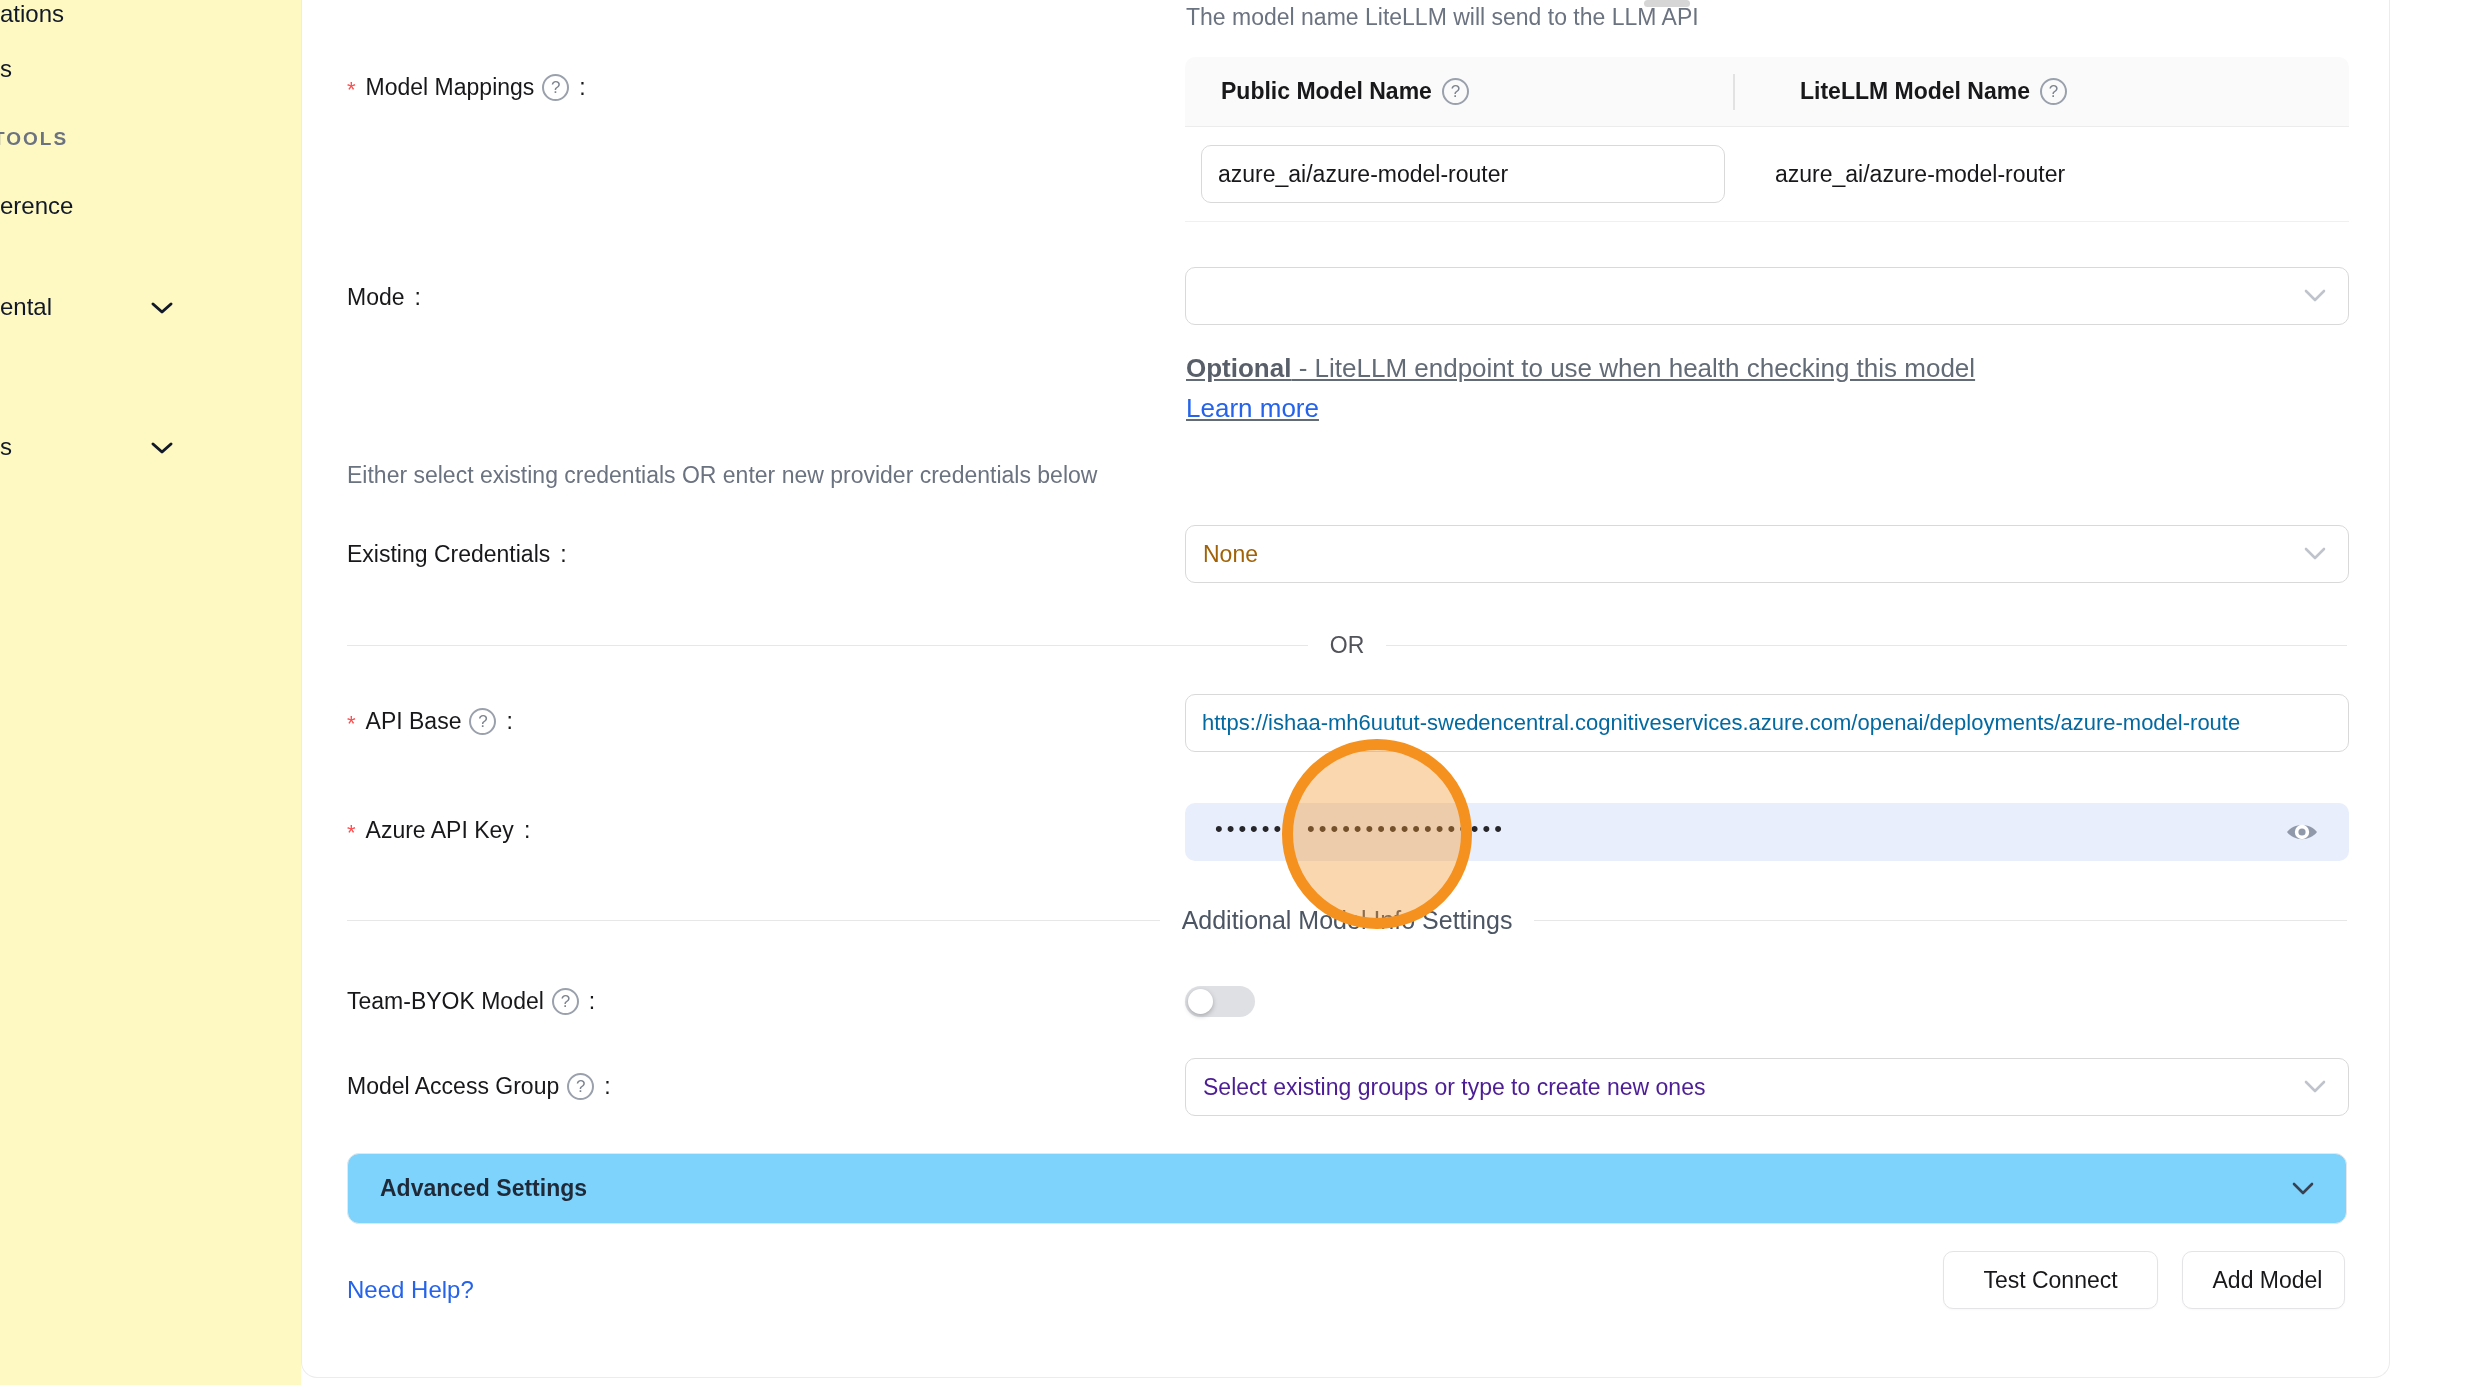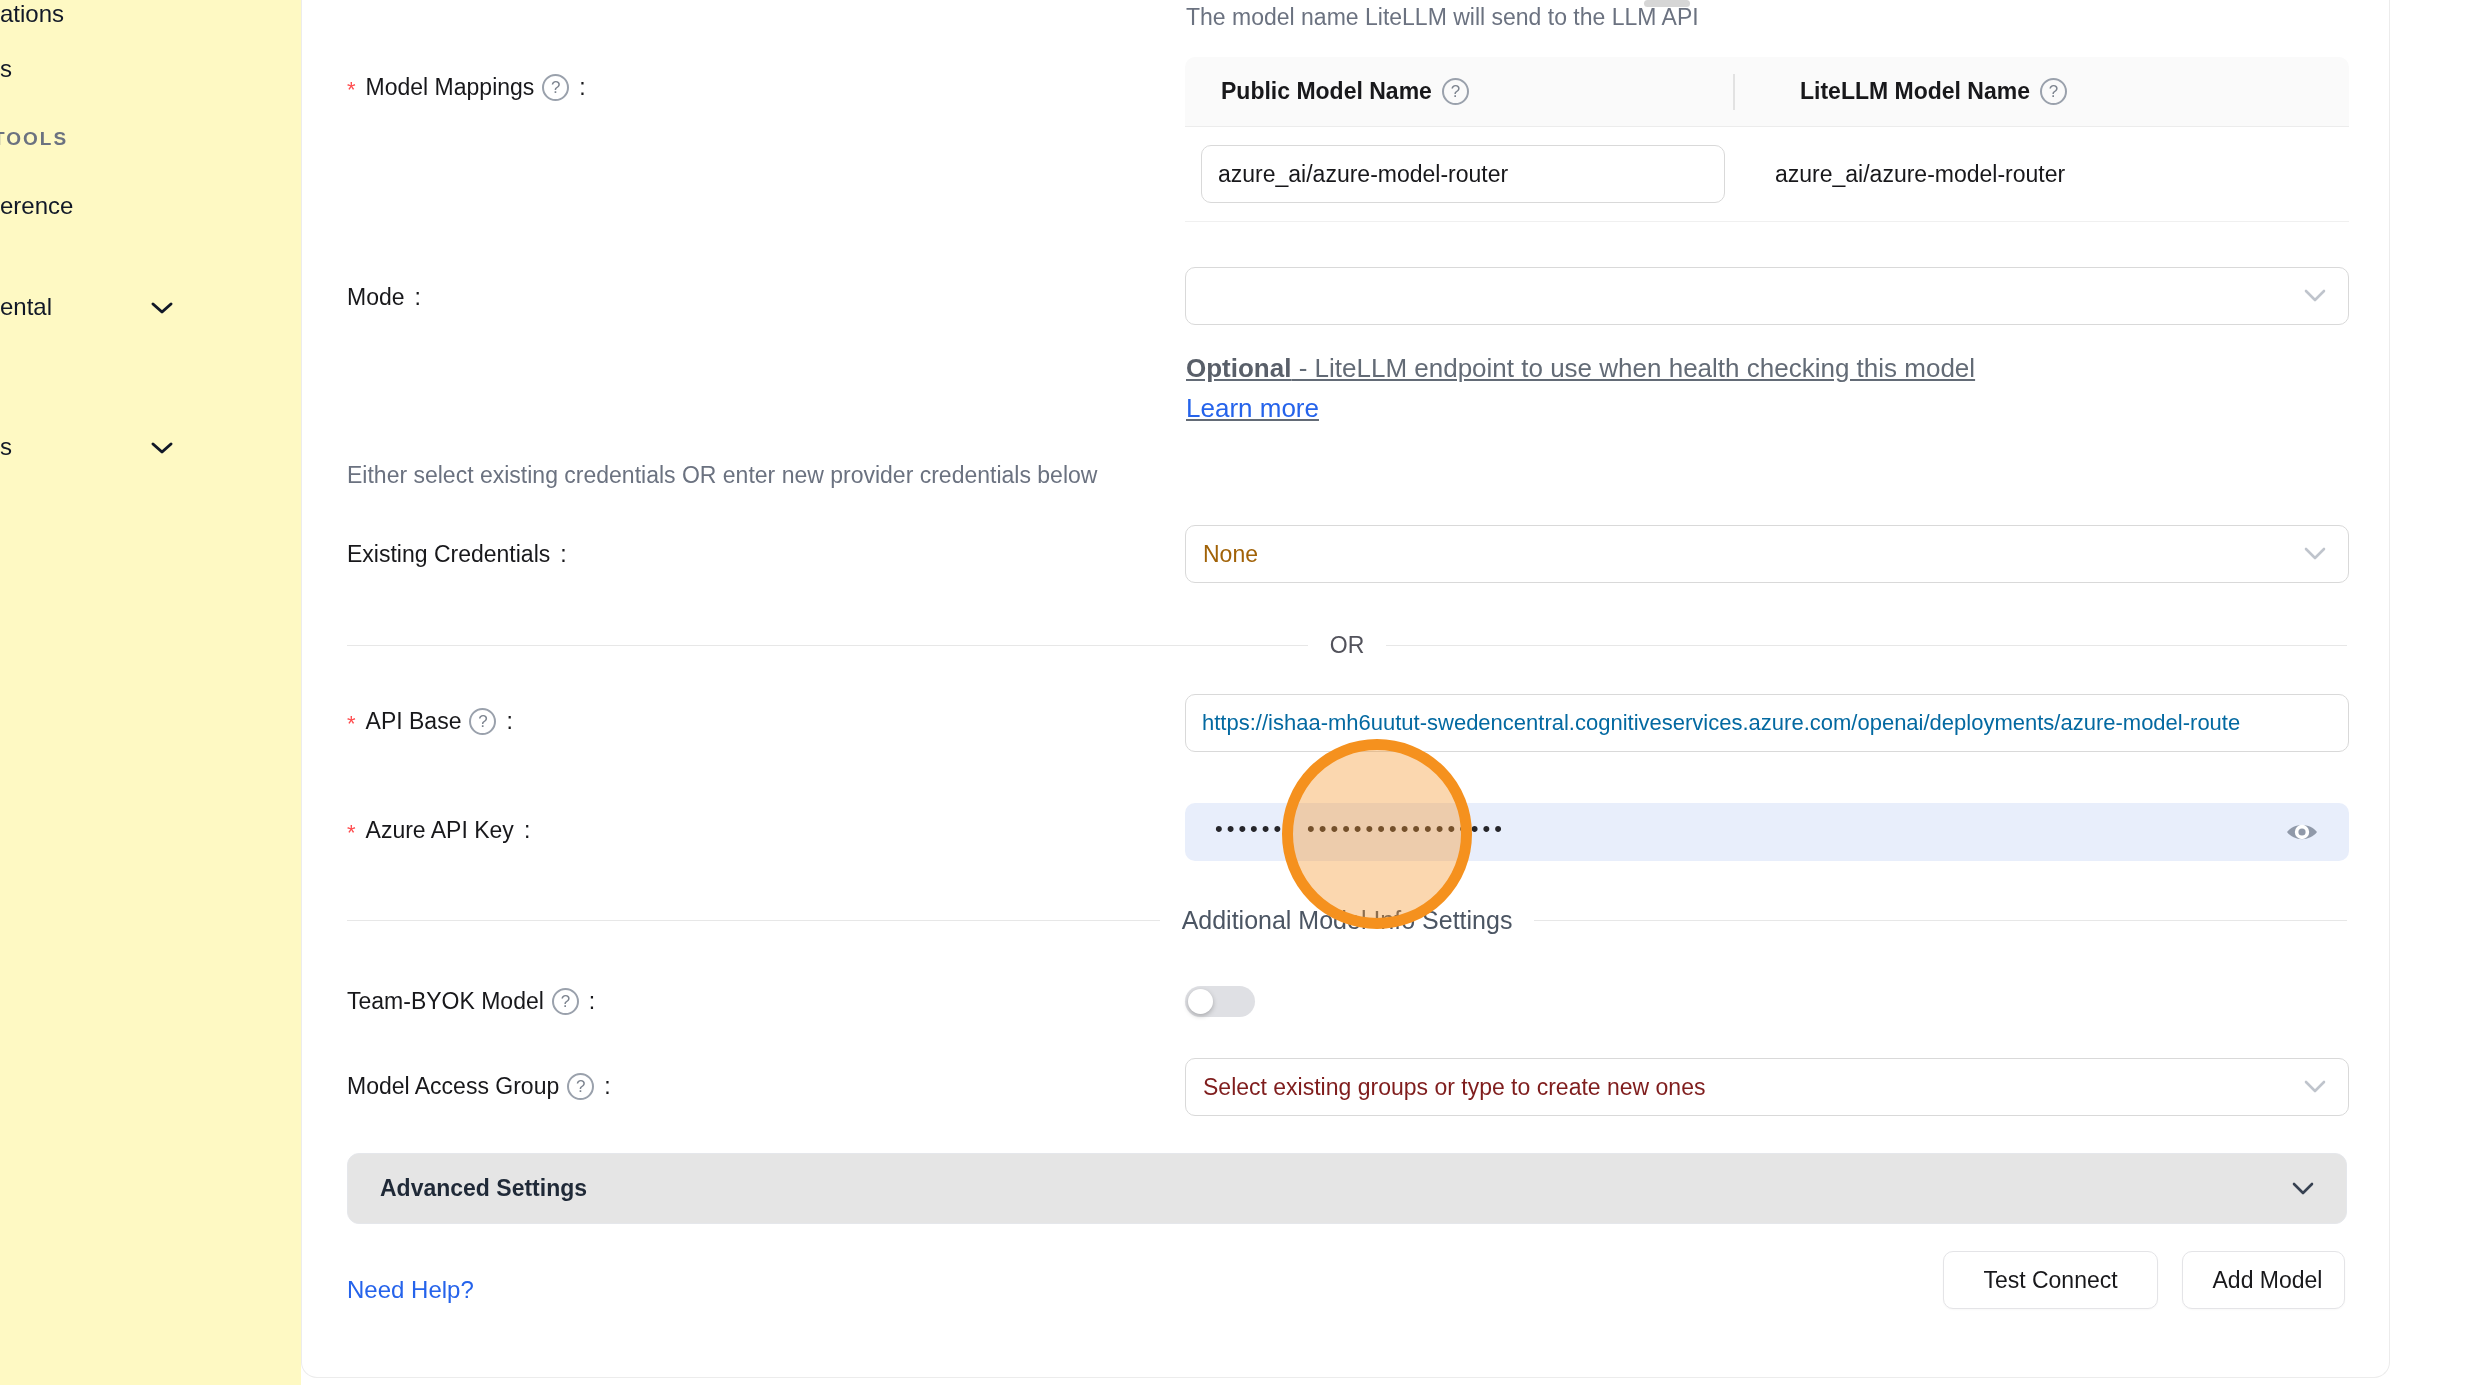--- a/index.html
+++ b/index.html
@@ -41,21 +41,21 @@
   .mm-body .cell2 { padding-left: 42px; font-size: 23px; color: #18181b; }
 
   .text-input { height: 58px; border: 1px solid #d9d9d9; border-radius: 10px; background: #fff;
     font-size: 23px; color: #18181b; padding: 0 16px; font-family: "Liberation Sans", sans-serif; outline: none; }
   .mm-input { width: 524px; }
 
   .select-box { position: absolute; left: 883px; width: 1164px; height: 58px;
     border: 1px solid #d9d9d9; border-radius: 10px; background: #fff;
     display: flex; align-items: center; padding: 0 22px 0 17px; font-size: 23px; }
   .select-box .val { flex: 1; color: #a16207; }
-  .select-box .ph { flex: 1; color: #7f1d1d; }
+  .select-box .ph { flex: 1; color: #4c1d95; }
   .chev { width: 22px; height: 14px; flex: none; }
 
   .help-p { position: absolute; left: 884px; top: 348px; width: 840px; font-size: 26px;
     line-height: 40px; color: #636b76; text-decoration: underline; }
   .help-p b { color: #595f69; }
   a.link { color: #2563eb; text-decoration: none; cursor: pointer; }
 
   .gray-note { position: absolute; font-size: 23px; color: #6b7280; white-space: nowrap; }
 
   .divider { position: absolute; left: 45px; width: 2000px; display: flex; align-items: center; }
@@ -68,21 +68,21 @@
     background: #e8eefb; border-radius: 10px; display: flex; align-items: center; padding: 0 30px; }
   .dots { font-size: 22px; letter-spacing: 4px; color: #26262b; flex: 1; white-space: nowrap;
     overflow: hidden; position: relative; top: -3px; }
 
   .toggle { position: absolute; left: 883px; top: 986px; width: 70px; height: 31px;
     background: #dfe0e4; border-radius: 16px; cursor: pointer; }
   .toggle .knob { position: absolute; left: 3px; top: 3px; width: 25px; height: 25px;
     background: #ffffff; border-radius: 50%; box-shadow: 0 2px 5px rgba(0,0,0,0.25); }
 
   .adv-panel { position: absolute; left: 45px; top: 1153px; width: 2000px; height: 71px;
-    border: 1px solid #e5e7eb; border-radius: 12px; background: #e5e5e5;
+    border: 1px solid #e5e7eb; border-radius: 12px; background: #7dd3fc;
     display: flex; align-items: center; padding: 0 32px; cursor: pointer; }
   .adv-panel .t { font-size: 23px; font-weight: 700; color: #1f2937; flex: 1; }
 
   .btn { position: absolute; top: 1251px; height: 58px; background: #fff;
     border: 1px solid #e4e4e7; border-radius: 10px; font-size: 23px; font-weight: 500; color: #18181b;
     display: flex; align-items: center; justify-content: center; cursor: pointer;
     box-shadow: 0 1px 2px rgba(0,0,0,0.03); font-family: "Liberation Sans", sans-serif; }
 
   .need-help { position: absolute; left: 45px; top: 1276px; font-size: 24px; }
 

